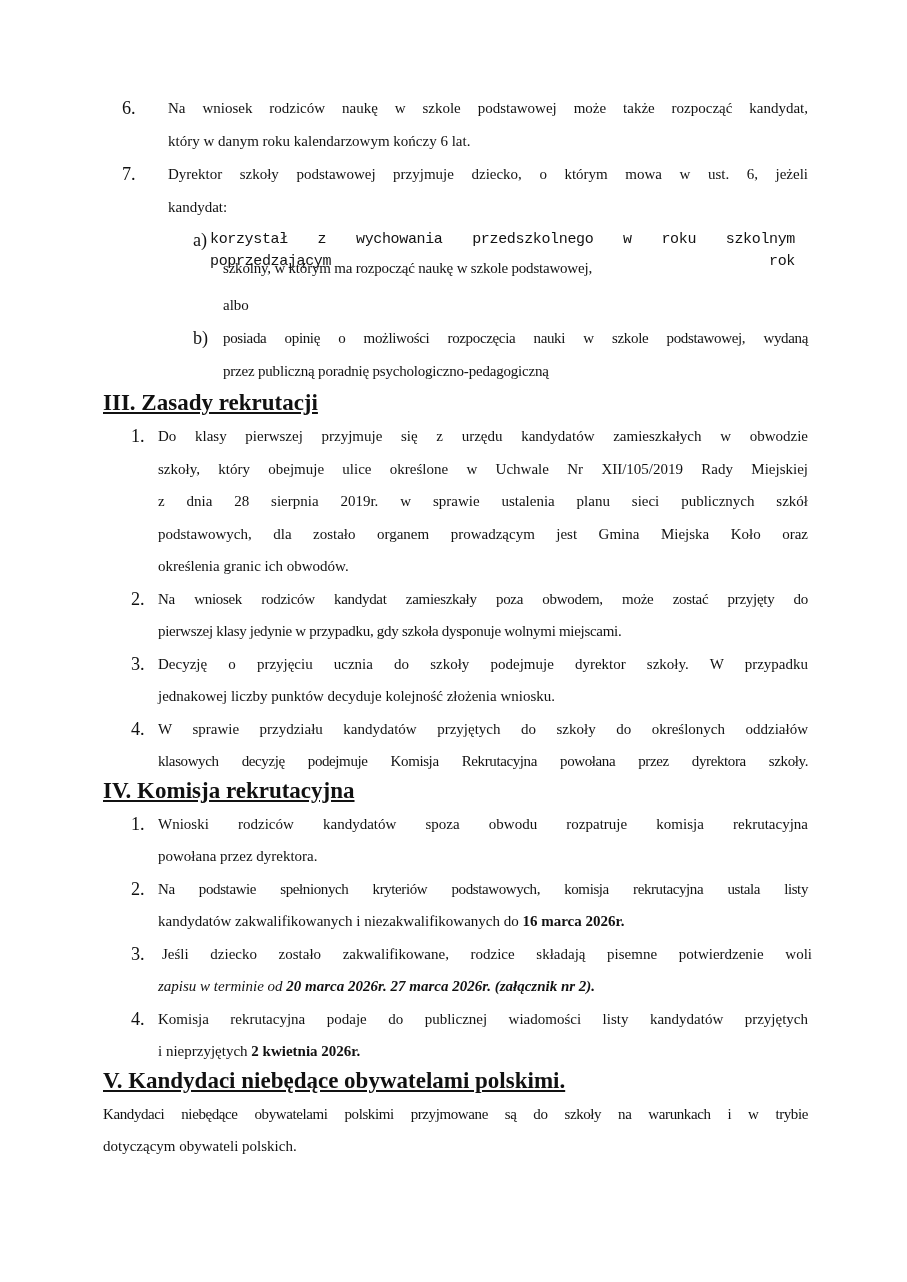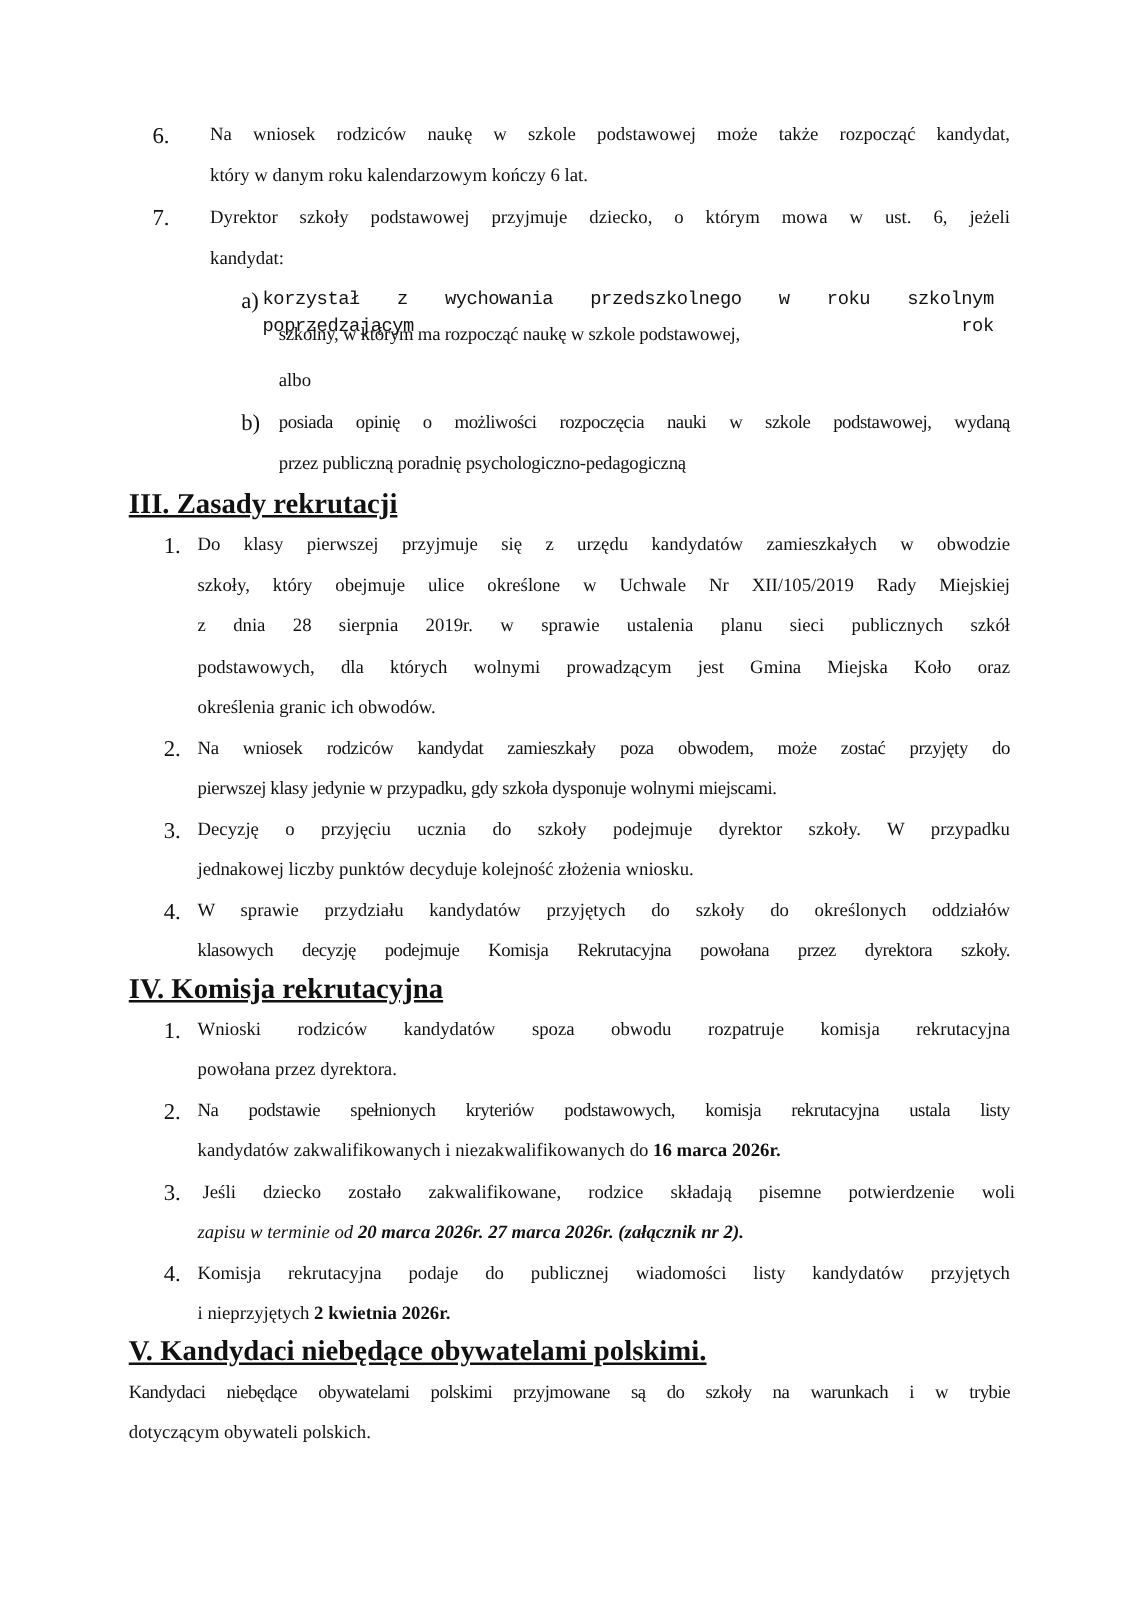--- a/index.html
+++ b/index.html
@@ -33,21 +33,21 @@
   <span class="num" style="left:193px; top:327px;">b)</span>
   <div class="line just" style="left:223px; top:327px; width:585px; letter-spacing:-0.35px;">posiada opinię o możliwości rozpoczęcia nauki w szkole podstawowej, wydaną</div>
   <div class="line" style="left:223px; top:360px; letter-spacing:-0.2px;">przez publiczną poradnię psychologiczno-pedagogiczną</div>
 
   <div class="heading" style="left:103px; top:392px;">III. Zasady rekrutacji</div>
 
   <span class="num" style="left:131px; top:425px;">1.</span>
   <div class="line just" style="left:158px; top:425px; width:650px;">Do klasy pierwszej przyjmuje się z urzędu kandydatów zamieszkałych w obwodzie</div>
   <div class="line just" style="left:158px; top:458px; width:650px;">szkoły, który obejmuje ulice określone w Uchwale Nr XII/105/2019  Rady Miejskiej</div>
   <div class="line just" style="left:158px; top:490px; width:650px;">z dnia  28 sierpnia  2019r.  w  sprawie  ustalenia  planu  sieci  publicznych  szkół</div>
-  <div class="line just" style="left:158px; top:523px; width:650px;">podstawowych, dla których wolnymi prowadzącym jest Gmina Miejska Koło  oraz</div>
+  <div class="line just" style="left:158px; top:523px; width:650px;">podstawowych, dla zostało organem prowadzącym jest Gmina Miejska Koło  oraz</div>
   <div class="line" style="left:158px; top:555px;">określenia granic ich obwodów.</div>
 
   <span class="num" style="left:131px; top:588px;">2.</span>
   <div class="line just" style="left:158px; top:588px; width:650px; letter-spacing:-0.3px;">Na wniosek rodziców kandydat zamieszkały poza obwodem, może zostać przyjęty do</div>
   <div class="line" style="left:158px; top:620px; letter-spacing:-0.3px;">pierwszej klasy jedynie w przypadku, gdy szkoła dysponuje wolnymi miejscami.</div>
 
   <span class="num" style="left:131px; top:653px;">3.</span>
   <div class="line just" style="left:158px; top:653px; width:650px;">Decyzję o przyjęciu ucznia do szkoły podejmuje dyrektor szkoły. W przypadku</div>
   <div class="line" style="left:158px; top:685px;">jednakowej liczby punktów decyduje kolejność złożenia wniosku.</div>
 

